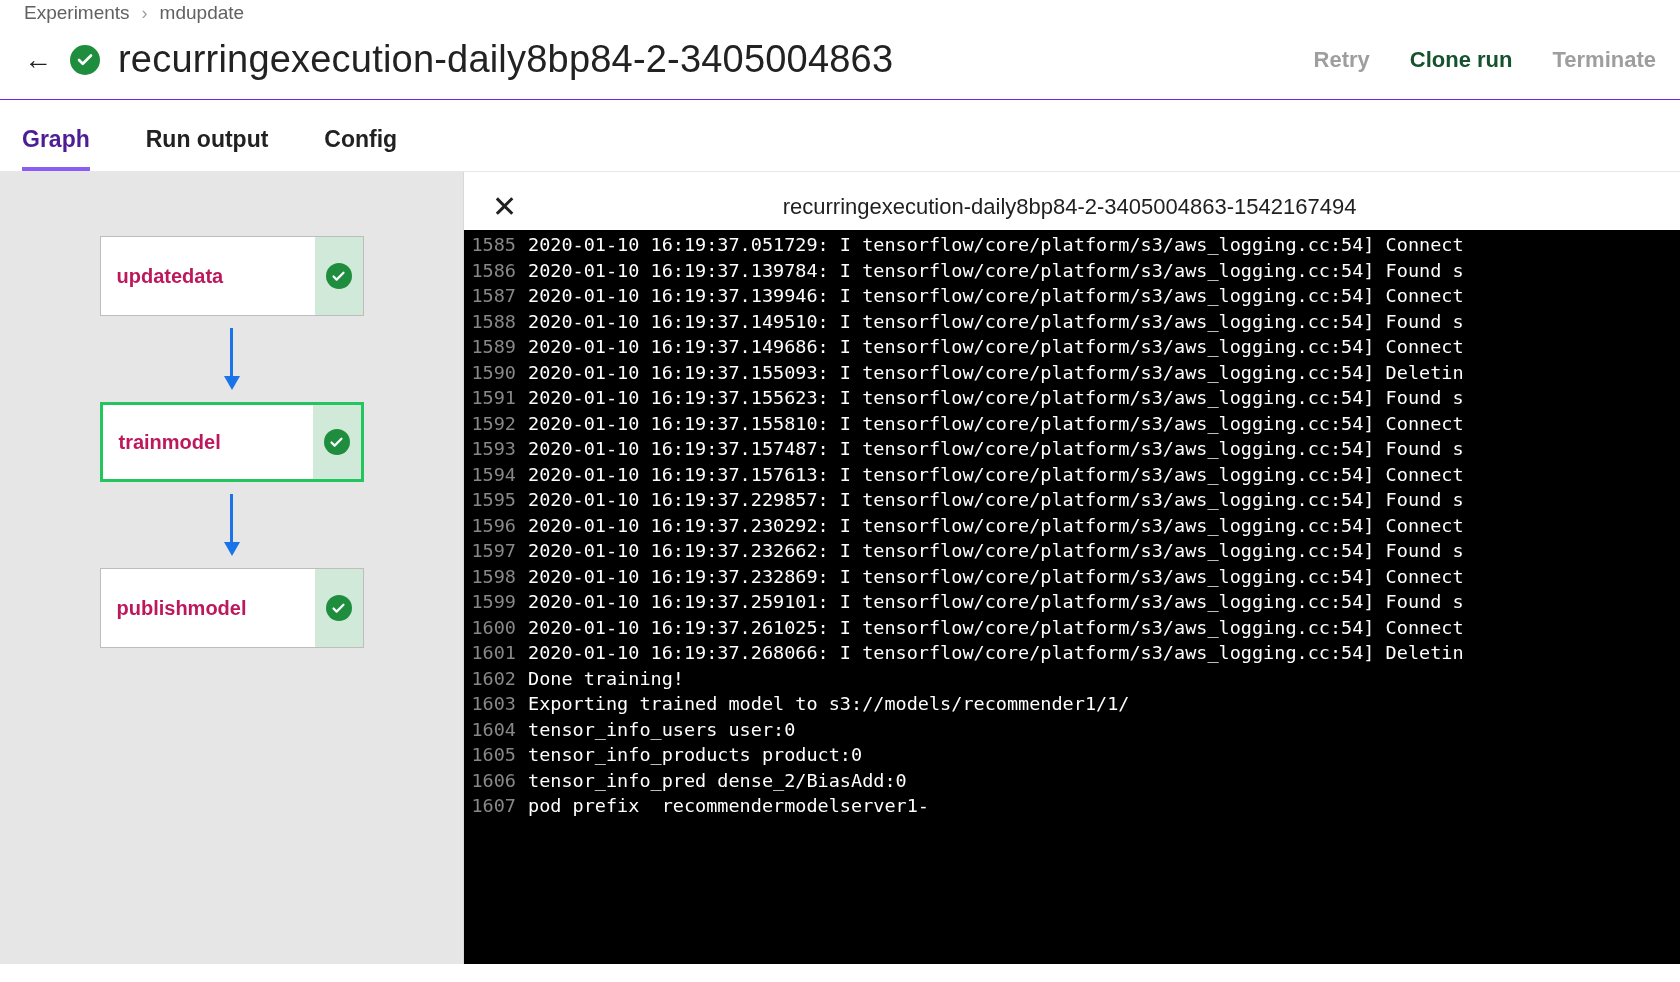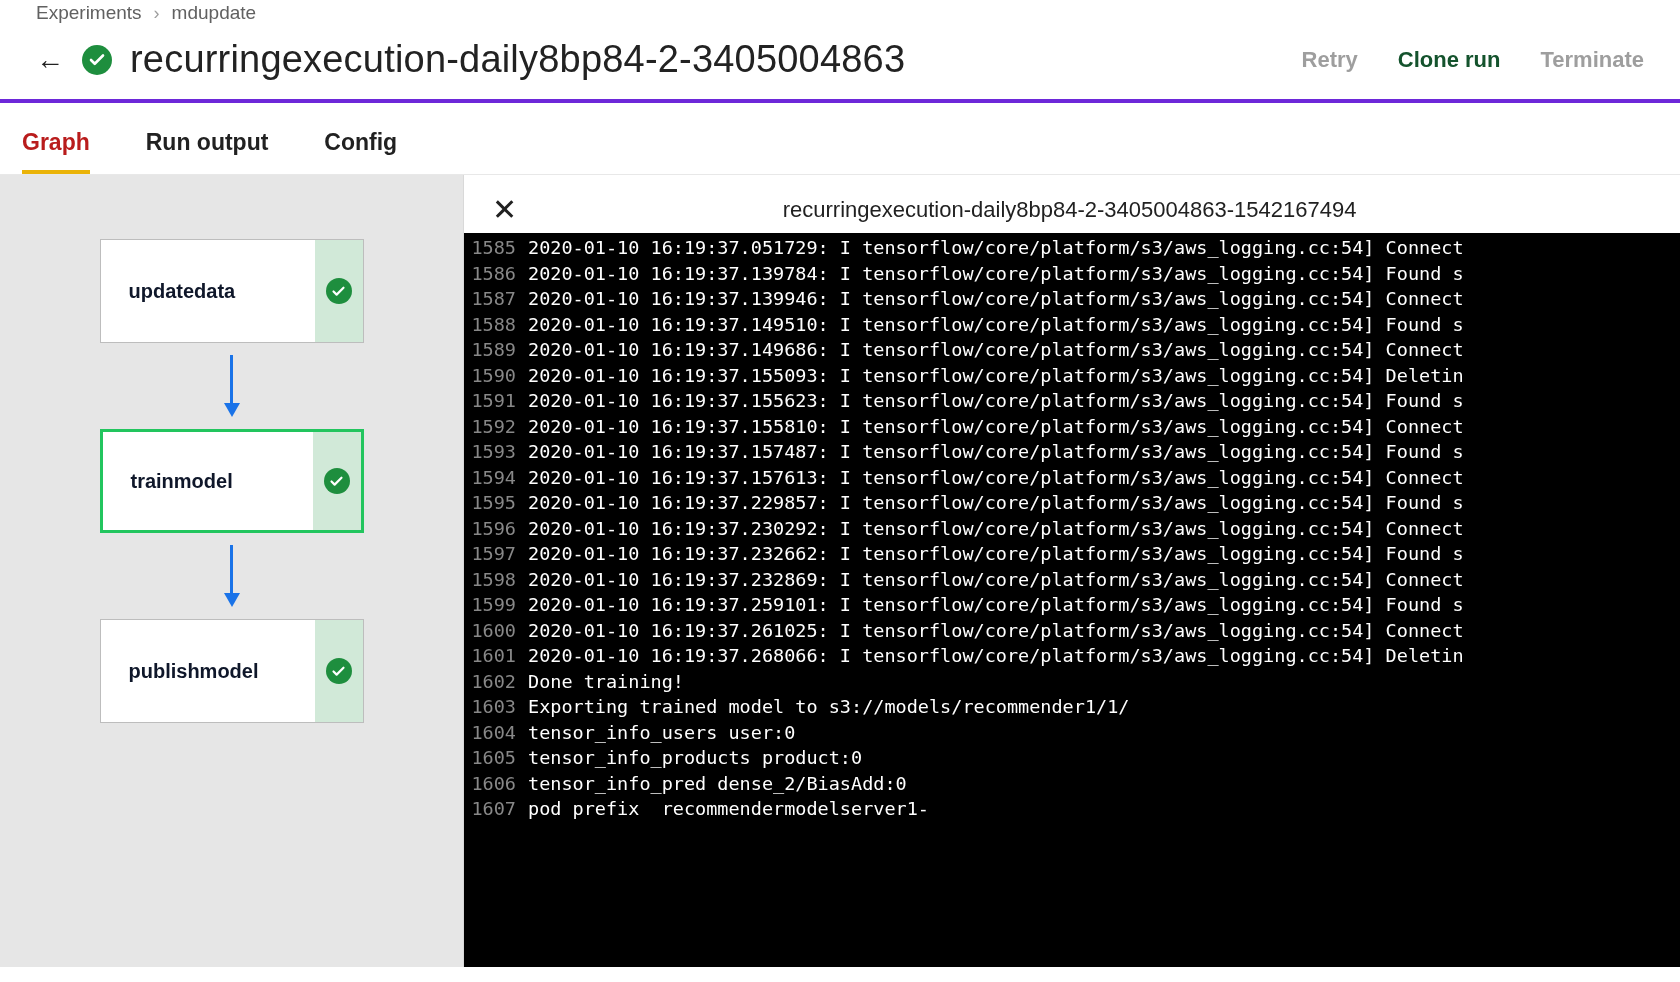--- a/index.html
+++ b/index.html
@@ -1,42 +1,42 @@
 <!DOCTYPE html>
 <html><head>
 <meta charset="utf-8">
 <style>
   * { box-sizing: border-box; margin: 0; padding: 0; }
   html, body { width: 100%; height: 100%; font-family: "Helvetica Neue", Arial, sans-serif; background: #fff; color: #222; }
   body { overflow: hidden; }
 
   
-  .top { padding: 0 36px; border-bottom: 4px solid #6d28d9; }
+  .top { padding: 0 24px; border-bottom: 1px solid #6d28d9; }
   .breadcrumb { display: flex; align-items: center; gap: 12px; font-size: 19px; color: #616161; padding-top: 2px; }
   .breadcrumb .sep { color: #9e9e9e; font-size: 18px; }
   .title-row { display: flex; align-items: center; justify-content: space-between; padding: 14px 0 18px 0; }
   .title-left { display: flex; align-items: center; gap: 18px; }
   .back-arrow { font-size: 28px; line-height: 1; cursor: pointer; user-select: none; }
   .title { font-size: 38px; font-weight: 500; letter-spacing: 0.2px; }
   .status-circle { width: 30px; height: 30px; border-radius: 50%; background: #1e8e3e; display: flex; align-items: center; justify-content: center; }
   .status-circle svg { width: 18px; height: 18px; }
   .actions { display: flex; gap: 40px; align-items: center; font-size: 22px; font-weight: 600; }
   .actions .disabled { color: #9e9e9e; cursor: default; }
   .actions .primary { color: #14532d; cursor: pointer; }
 
   
   .tabs { display: flex; gap: 56px; padding: 26px 22px 0 22px; border-bottom: 1px solid #e8e8e8; }
   .tab { font-size: 23px; font-weight: 600; padding-bottom: 14px; cursor: pointer; color: #212121; }
-  .tab.active { color: #b91c1c; border-bottom: 4px solid #eab308; }
+  .tab.active { color: #4c1d95; border-bottom: 4px solid #8b5cf6; }
 
   
   .main { display: flex; height: calc(100% - 190px); }
   .graph-area { width: 464px; background: #e6e6e6; border-right: 1px solid #d9d9d9; position: relative; padding-top: 64px; display: flex; flex-direction: column; align-items: center; gap: 0; }
 
-  .node { width: 264px; height: 104px; background: #fff; border: 1px solid #bdbdbd; display: flex; align-items: stretch; font-size: 20px; font-weight: 700; color: #0f172a; position: relative; padding-left: 12px; }
+  .node { width: 264px; height: 80px; background: #fff; border: 1px solid #bdbdbd; display: flex; align-items: stretch; font-size: 20px; font-weight: 700; color: #be185d; position: relative; }
   .node.selected { border: 3px solid #22c55e; }
   .node .label { flex: 1; display: flex; align-items: center; padding-left: 16px; }
   .node .status { width: 48px; background: #d1e9d8; display: flex; align-items: center; justify-content: center; }
   .node .status .badge { width: 26px; height: 26px; border-radius: 50%; background: #1e8e3e; display: flex; align-items: center; justify-content: center; }
   .node .status .badge svg { width: 15px; height: 15px; }
 
   .edge { display: flex; flex-direction: column; align-items: center; margin: 12px 0; }
   .edge .line { width: 3px; height: 48px; background: #1a73e8; }
   .edge .arrowhead { width: 0; height: 0; border-left: 8px solid transparent; border-right: 8px solid transparent; border-top: 14px solid #1a73e8; }
 

